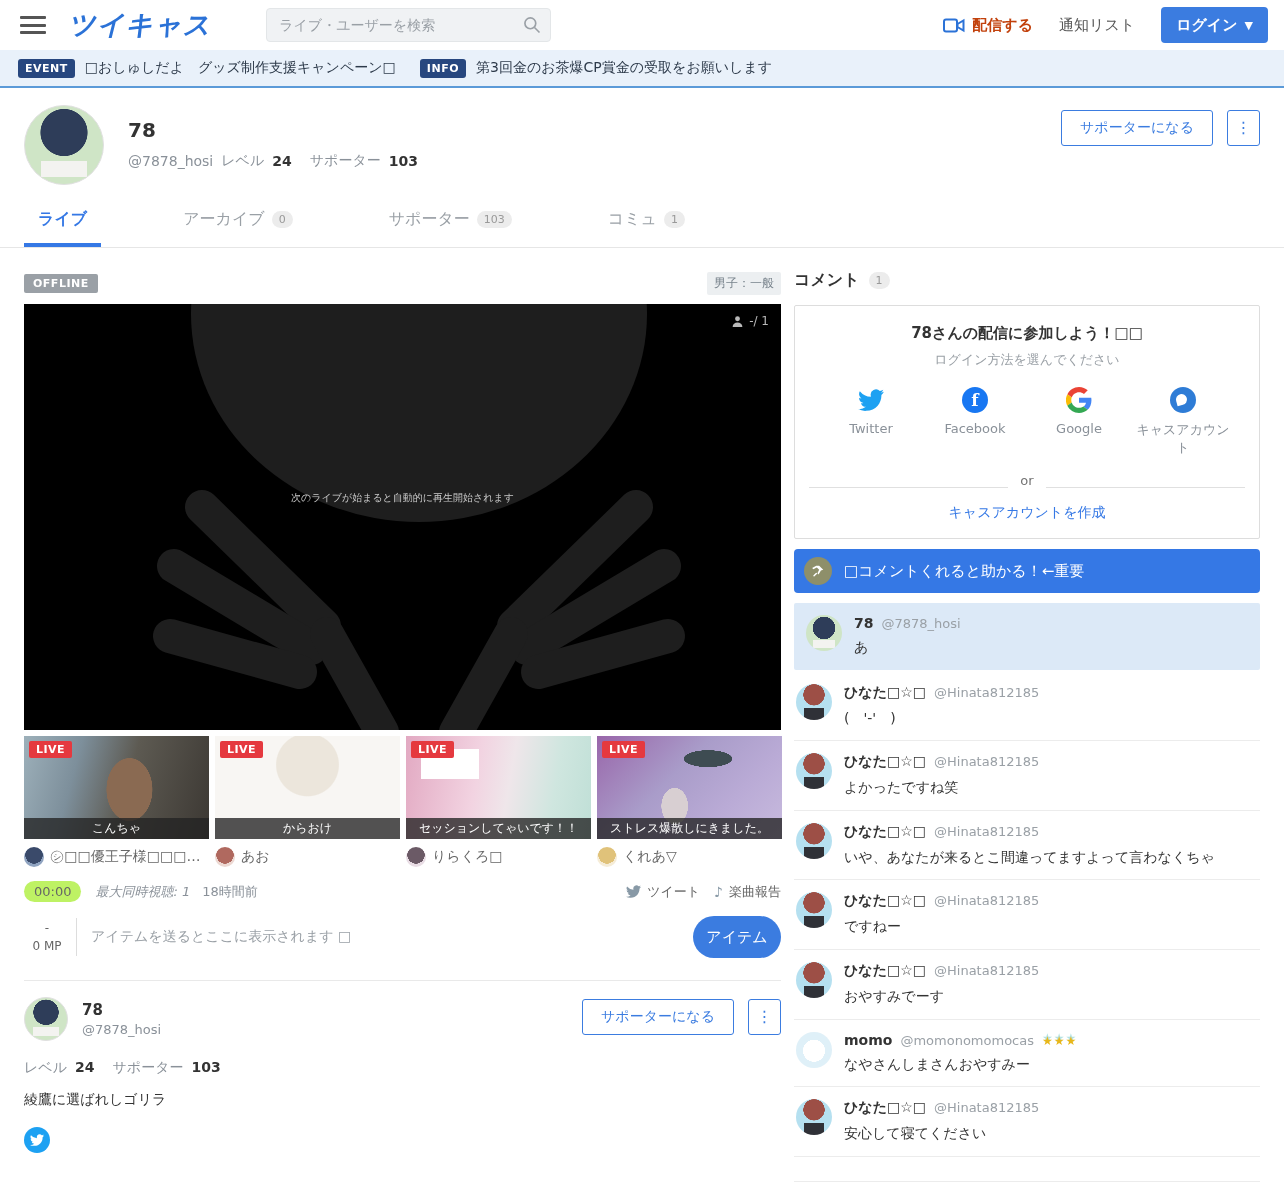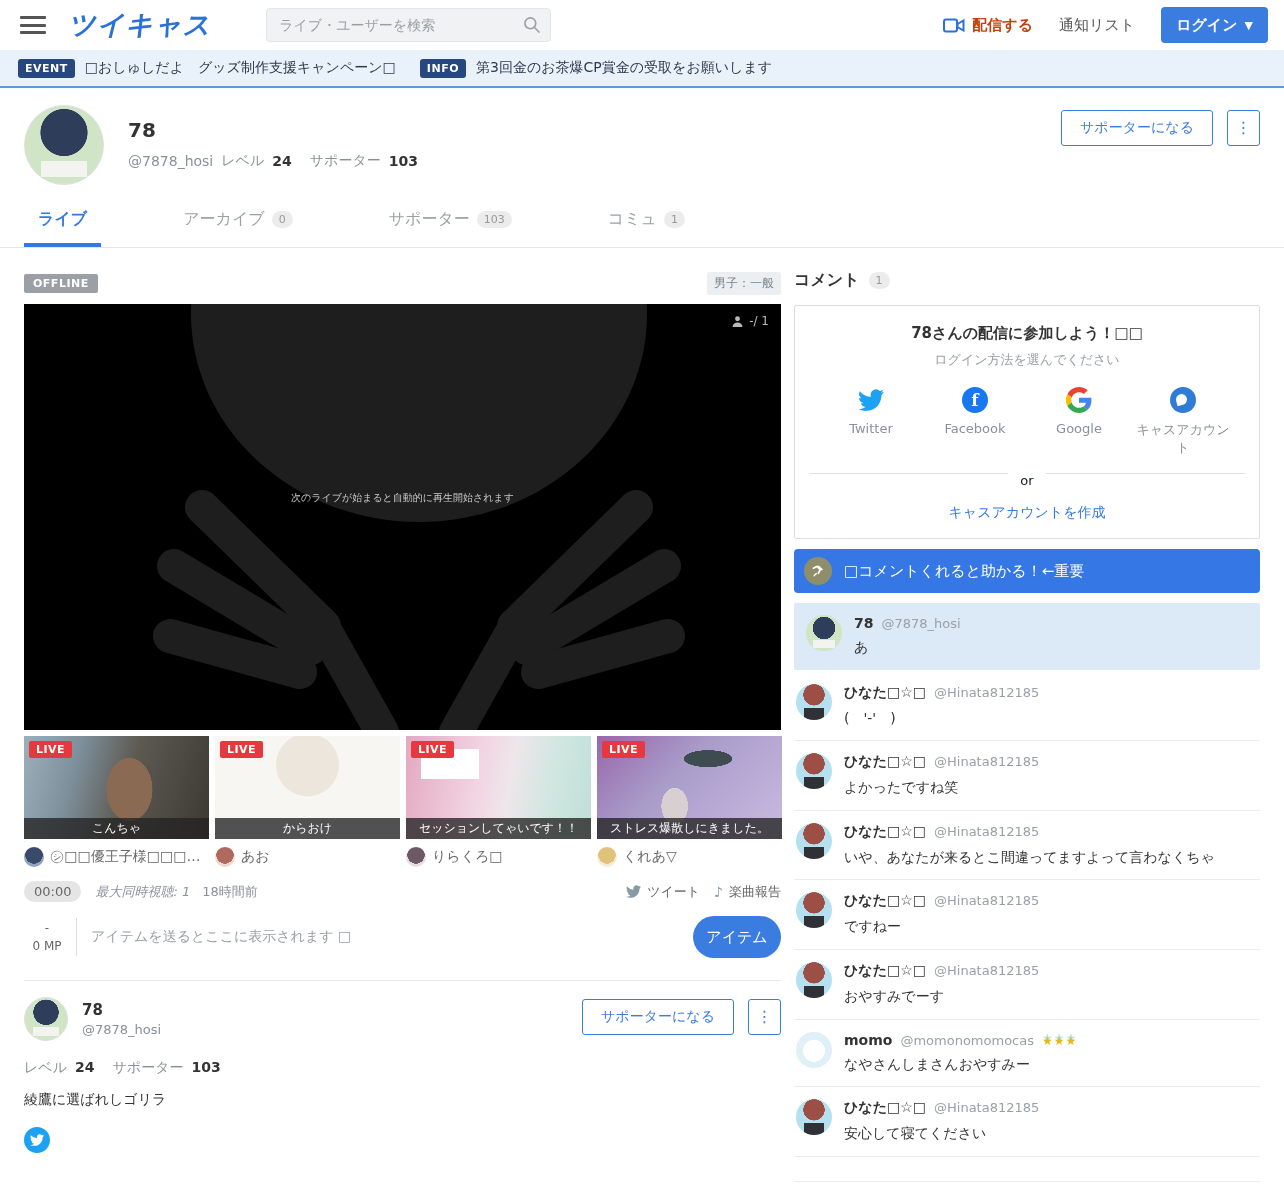--- a/index.html
+++ b/index.html
@@ -80,21 +80,21 @@
   .cap { position:absolute; left:0; right:0; bottom:0; height:21px; background:rgba(35,35,35,.78); color:#fff; font-size:12px; line-height:21px; text-align:center; white-space:nowrap; overflow:hidden; text-overflow:ellipsis; padding:0 4px; }
   .t-user { display:flex; align-items:center; gap:6px; margin-top:8px; color:#666; font-size:14px; }
   .t-av { width:20px; height:20px; border-radius:50%; flex:none; }
   .t-av.a1 { background:radial-gradient(circle at 50% 40%, #3a4a6a 0 55%, #8fa3c0 56%); }
   .t-av.a2 { background:radial-gradient(circle at 50% 40%, #b0695f 0 55%, #ecd8d2 56%); }
   .t-av.a3 { background:radial-gradient(circle at 50% 40%, #6b5a66 0 55%, #e8dce4 56%); }
   .t-av.a4 { background:radial-gradient(circle at 50% 40%, #e0c27a 0 55%, #f5ecd7 56%); }
   .t-name { white-space:nowrap; overflow:hidden; text-overflow:ellipsis; }
 
   .stats-row { margin-top:14px; display:flex; align-items:center; font-size:13px; color:#8a9199; }
-  .dur { background:#e5e5e5; border-radius:12px; padding:3px 10px; color:#666; margin-right:14px; }
+  .dur { background:#bef264; border-radius:12px; padding:3px 10px; color:#666; margin-right:14px; }
   .stats-right { margin-left:auto; display:flex; align-items:center; gap:6px; color:#666; }
   .stats-right .note { color:#8899a6; font-size:14px; }
 
   .item-row { margin-top:12px; display:flex; align-items:center; height:46px; }
   .mp-box { width:46px; text-align:center; color:#666; font-size:12px; line-height:1.5; }
   .vline { width:1px; height:38px; background:#ddd; margin:0 14px 0 6px; }
   .item-hint { color:#9aa0a6; font-size:14px; }
   .item-btn { margin-left:auto; background:#3b7ce0; color:#fff; border:none; border-radius:22px; height:42px; width:88px; font-size:15px; cursor:pointer; font-family:inherit; }
 
   .sep { border:none; border-top:1px solid #e9e9e9; margin-top:20px; }
@@ -119,21 +119,21 @@
   .login-box { margin-top:14px; border:1px solid #ddd; border-radius:2px; padding:18px 14px 16px; text-align:center; }
   .lb-title { font-size:15px; font-weight:bold; color:#333; }
   .lb-sub { font-size:13px; color:#9aa0a6; margin-top:8px; }
   .providers { display:flex; justify-content:space-between; padding:0 12px; margin-top:18px; }
   .provider { display:flex; flex-direction:column; align-items:center; gap:8px; cursor:pointer; width:100px; }
   .provider .p-label { font-size:13px; color:#8a9199; }
   .p-ic { width:26px; height:26px; display:flex; align-items:center; justify-content:center; }
   .fb-ic { width:26px; height:26px; border-radius:50%; background:#1877f2; color:#fff; font-weight:bold; font-size:17px; line-height:26px; font-family:"DejaVu Serif","Liberation Serif",serif; }
   .cas-ic { width:26px; height:26px; border-radius:50%; background:#2e7cd6; position:relative; }
   .cas-ic::after { content:""; position:absolute; left:6px; top:7px; width:11px; height:11px; background:#fff; border-radius:50% 50% 50% 0; transform:rotate(-15deg); }
-  .or-row { display:flex; align-items:flex-start; gap:12px; margin-top:16px; color:#0f172a; font-size:13px; }
+  .or-row { display:flex; align-items:flex-end; gap:12px; margin-top:16px; color:#737373; font-size:13px; }
   .or-row::before,.or-row::after { content:""; flex:1; height:1px; background:#e0e0e0; }
   .lb-create { display:block; margin-top:16px; color:#3578e5; font-size:14px; text-decoration:none; cursor:pointer; }
   .lb-terms { margin-top:16px; font-size:12px; color:#9aa0a6; }
   .lb-terms a { color:#3578e5; text-decoration:none; cursor:pointer; }
 
   .pinned { margin-top:10px; background:#3578e5; border-radius:4px; height:44px; display:flex; align-items:center; padding:0 10px; gap:12px; cursor:pointer; }
   .pin-av { width:28px; height:28px; border-radius:50%; background:#8e8f6a; display:flex; align-items:center; justify-content:center; flex:none; }
   .pinned-text { color:#fff; font-size:15px; }
 
   .c-list { margin-top:10px; }

